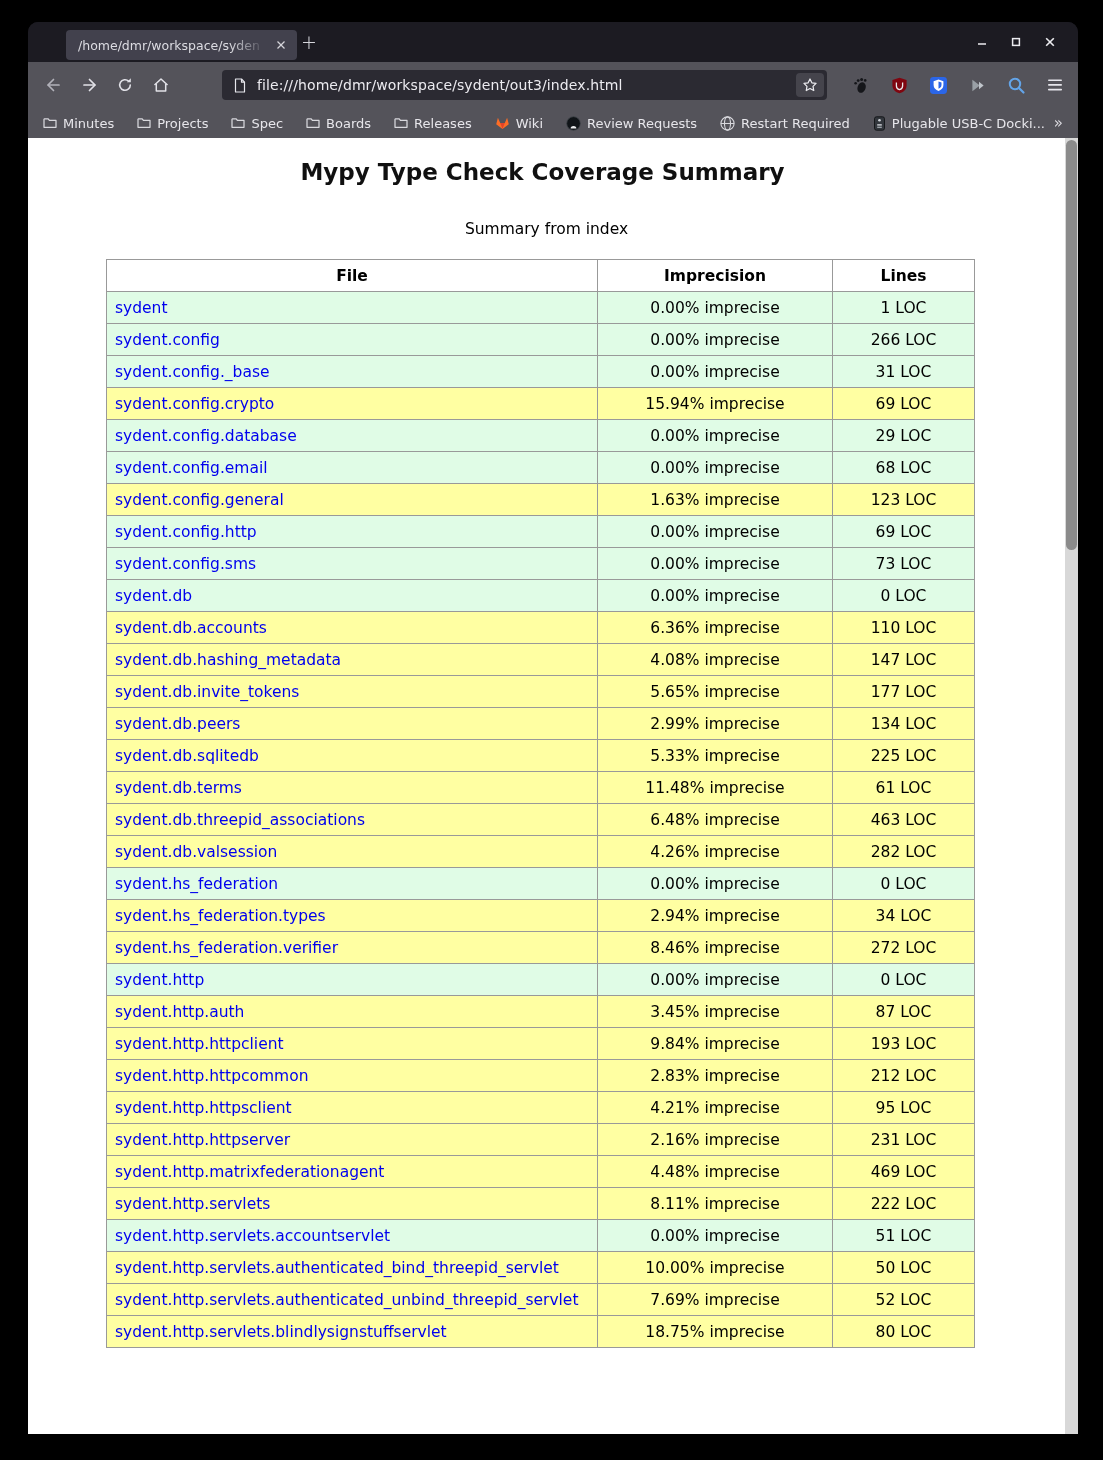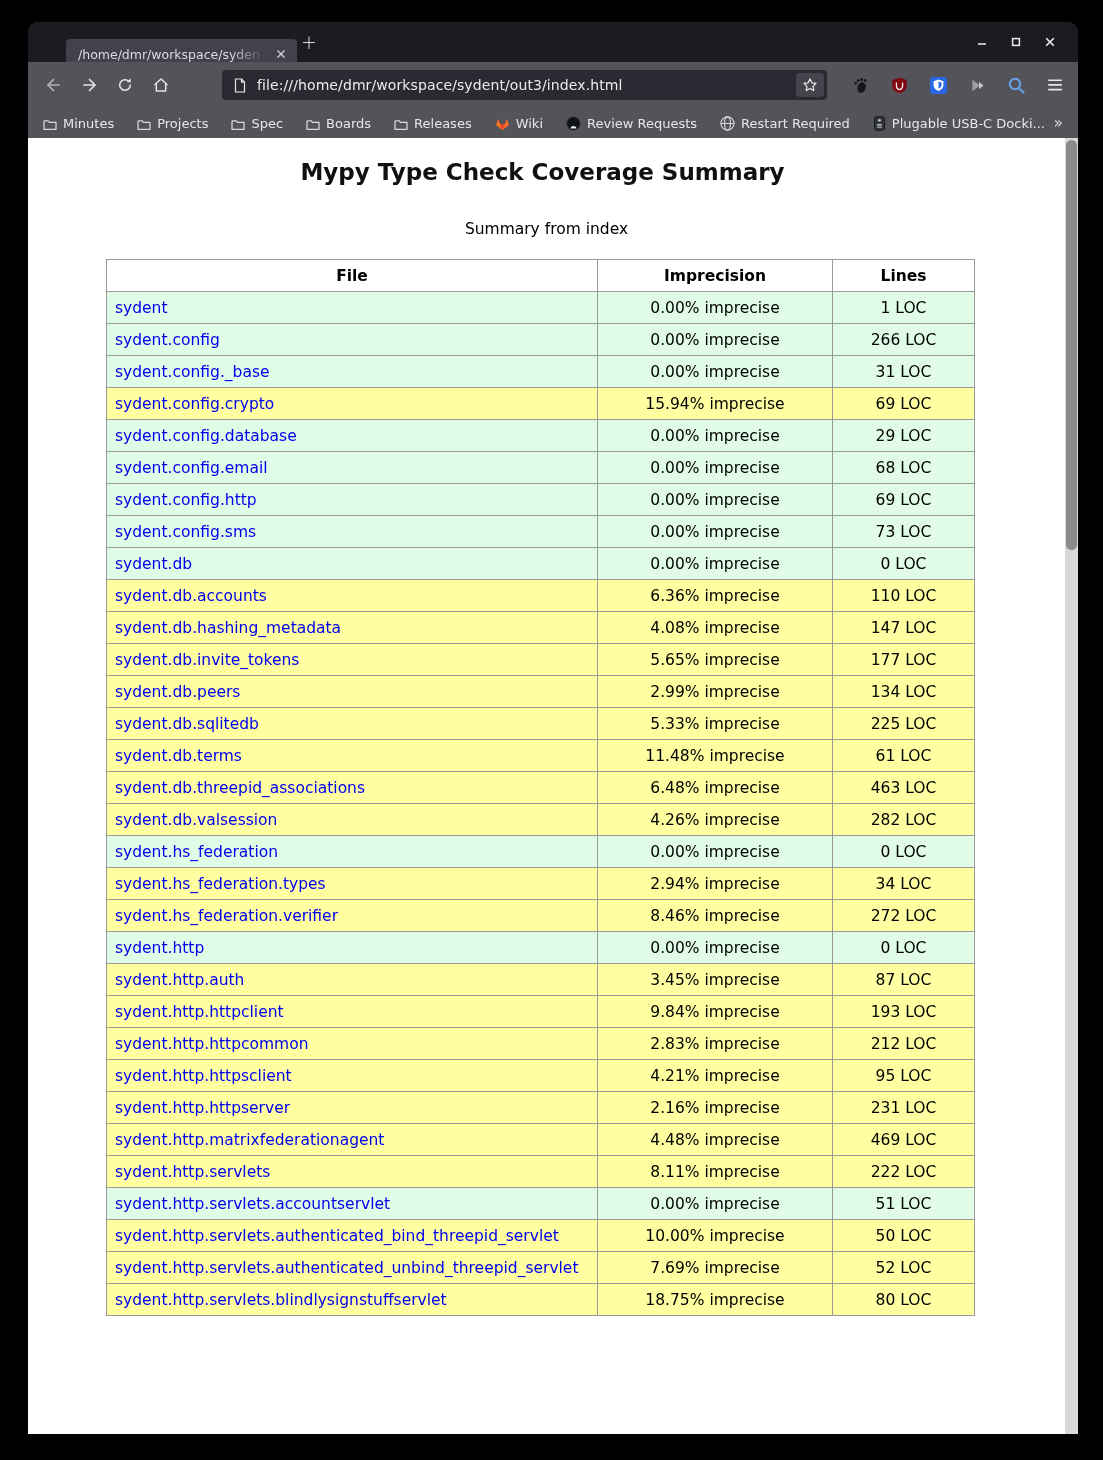--- a/index.html
+++ b/index.html
@@ -8,21 +8,21 @@
     font-family:"DejaVu Sans","Liberation Sans",sans-serif;
   }
   .window{
     position:absolute;left:28px;top:22px;width:1050px;height:1412px;
     border-radius:10px 10px 0 0;overflow:hidden;display:flex;flex-direction:column;
     background:#1c1b22;
   }
   
   .tabbar{height:40px;background:#1c1b22;position:relative;flex:none;}
   .tab{
-    position:absolute;left:38px;top:17px;width:212px;height:30px;background:#42414d;
+    position:absolute;left:38px;top:8px;width:212px;height:30px;background:#42414d;
     border-radius:4px;display:flex;align-items:center;padding:0 7px 0 12px;
     color:#dcdce2;font-size:12.5px;
   }
   .tab-title{
     flex:1;white-space:nowrap;overflow:hidden;
     -webkit-mask-image:linear-gradient(to right,#000 78%,transparent 97%);
     mask-image:linear-gradient(to right,#000 78%,transparent 97%);
   }
   .tab-close{display:flex;align-items:center;justify-content:center;width:18px;height:18px;border-radius:3px;}
   .newtab{
@@ -41,21 +41,21 @@
   }
   .url-text{flex:1;white-space:nowrap;overflow:hidden;margin-left:9px;letter-spacing:.1px;}
   .star-btn{width:28px;height:24px;border-radius:4px;background:#45444c;display:flex;align-items:center;justify-content:center;flex:none;}
   .ext-icons{position:absolute;right:12px;top:0;height:46px;display:flex;align-items:center;gap:17px;}
   .ext-btn{width:22px;height:22px;display:flex;align-items:center;justify-content:center;}
   
   .bookmarksbar{
     height:30px;background:#54535a;display:flex;align-items:center;gap:23px;
     padding-left:15px;color:#e7e6eb;font-size:13px;flex:none;position:relative;
   }
-  .bookmark{display:flex;align-items:flex-end;gap:6px;white-space:nowrap;}
+  .bookmark{display:flex;align-items:flex-start;gap:6px;white-space:nowrap;}
   .bm-icon{display:flex;align-items:center;}
   .bm-overflow{position:absolute;right:16px;font-size:15px;color:#dddce2;letter-spacing:-1px;}
   
   .content{flex:1;background:#fff;position:relative;overflow:hidden;}
   .page{position:absolute;left:0;top:0;right:13px;bottom:0;overflow:hidden;color:#000;}
   .page-title{text-align:center;font-size:23px;font-weight:bold;margin:21px 8px 0 0;color:#101010;}
   .page-subtitle{text-align:center;font-size:15.5px;margin:35px 0 0 0;}
   table.summary{border-collapse:collapse;margin:21px 0 0 78px;font-size:15.5px;table-layout:fixed;}
   table.summary th,table.summary td{border:1px solid #999;padding:5px 8px;height:21px;}
   table.summary th{font-weight:bold;text-align:center;background:#fff;}
@@ -328,20 +328,25 @@
             <tr class="q-good">
               <td class="c-file"><a class="file-link" href="#">sydent.config.database</a></td>
               <td class="c-imp">0.00% imprecise</td>
               <td class="c-lines">29 LOC</td>
             </tr>
             <tr class="q-good">
               <td class="c-file"><a class="file-link" href="#">sydent.config.email</a></td>
               <td class="c-imp">0.00% imprecise</td>
               <td class="c-lines">68 LOC</td>
             </tr>
+            <tr class="q-imprecise">
+              <td class="c-file"><a class="file-link" href="#">sydent.config.general</a></td>
+              <td class="c-imp">1.63% imprecise</td>
+              <td class="c-lines">123 LOC</td>
+            </tr>
             <tr class="q-good">
               <td class="c-file"><a class="file-link" href="#">sydent.config.http</a></td>
               <td class="c-imp">0.00% imprecise</td>
               <td class="c-lines">69 LOC</td>
             </tr>
             <tr class="q-good">
               <td class="c-file"><a class="file-link" href="#">sydent.config.sms</a></td>
               <td class="c-imp">0.00% imprecise</td>
               <td class="c-lines">73 LOC</td>
             </tr>

